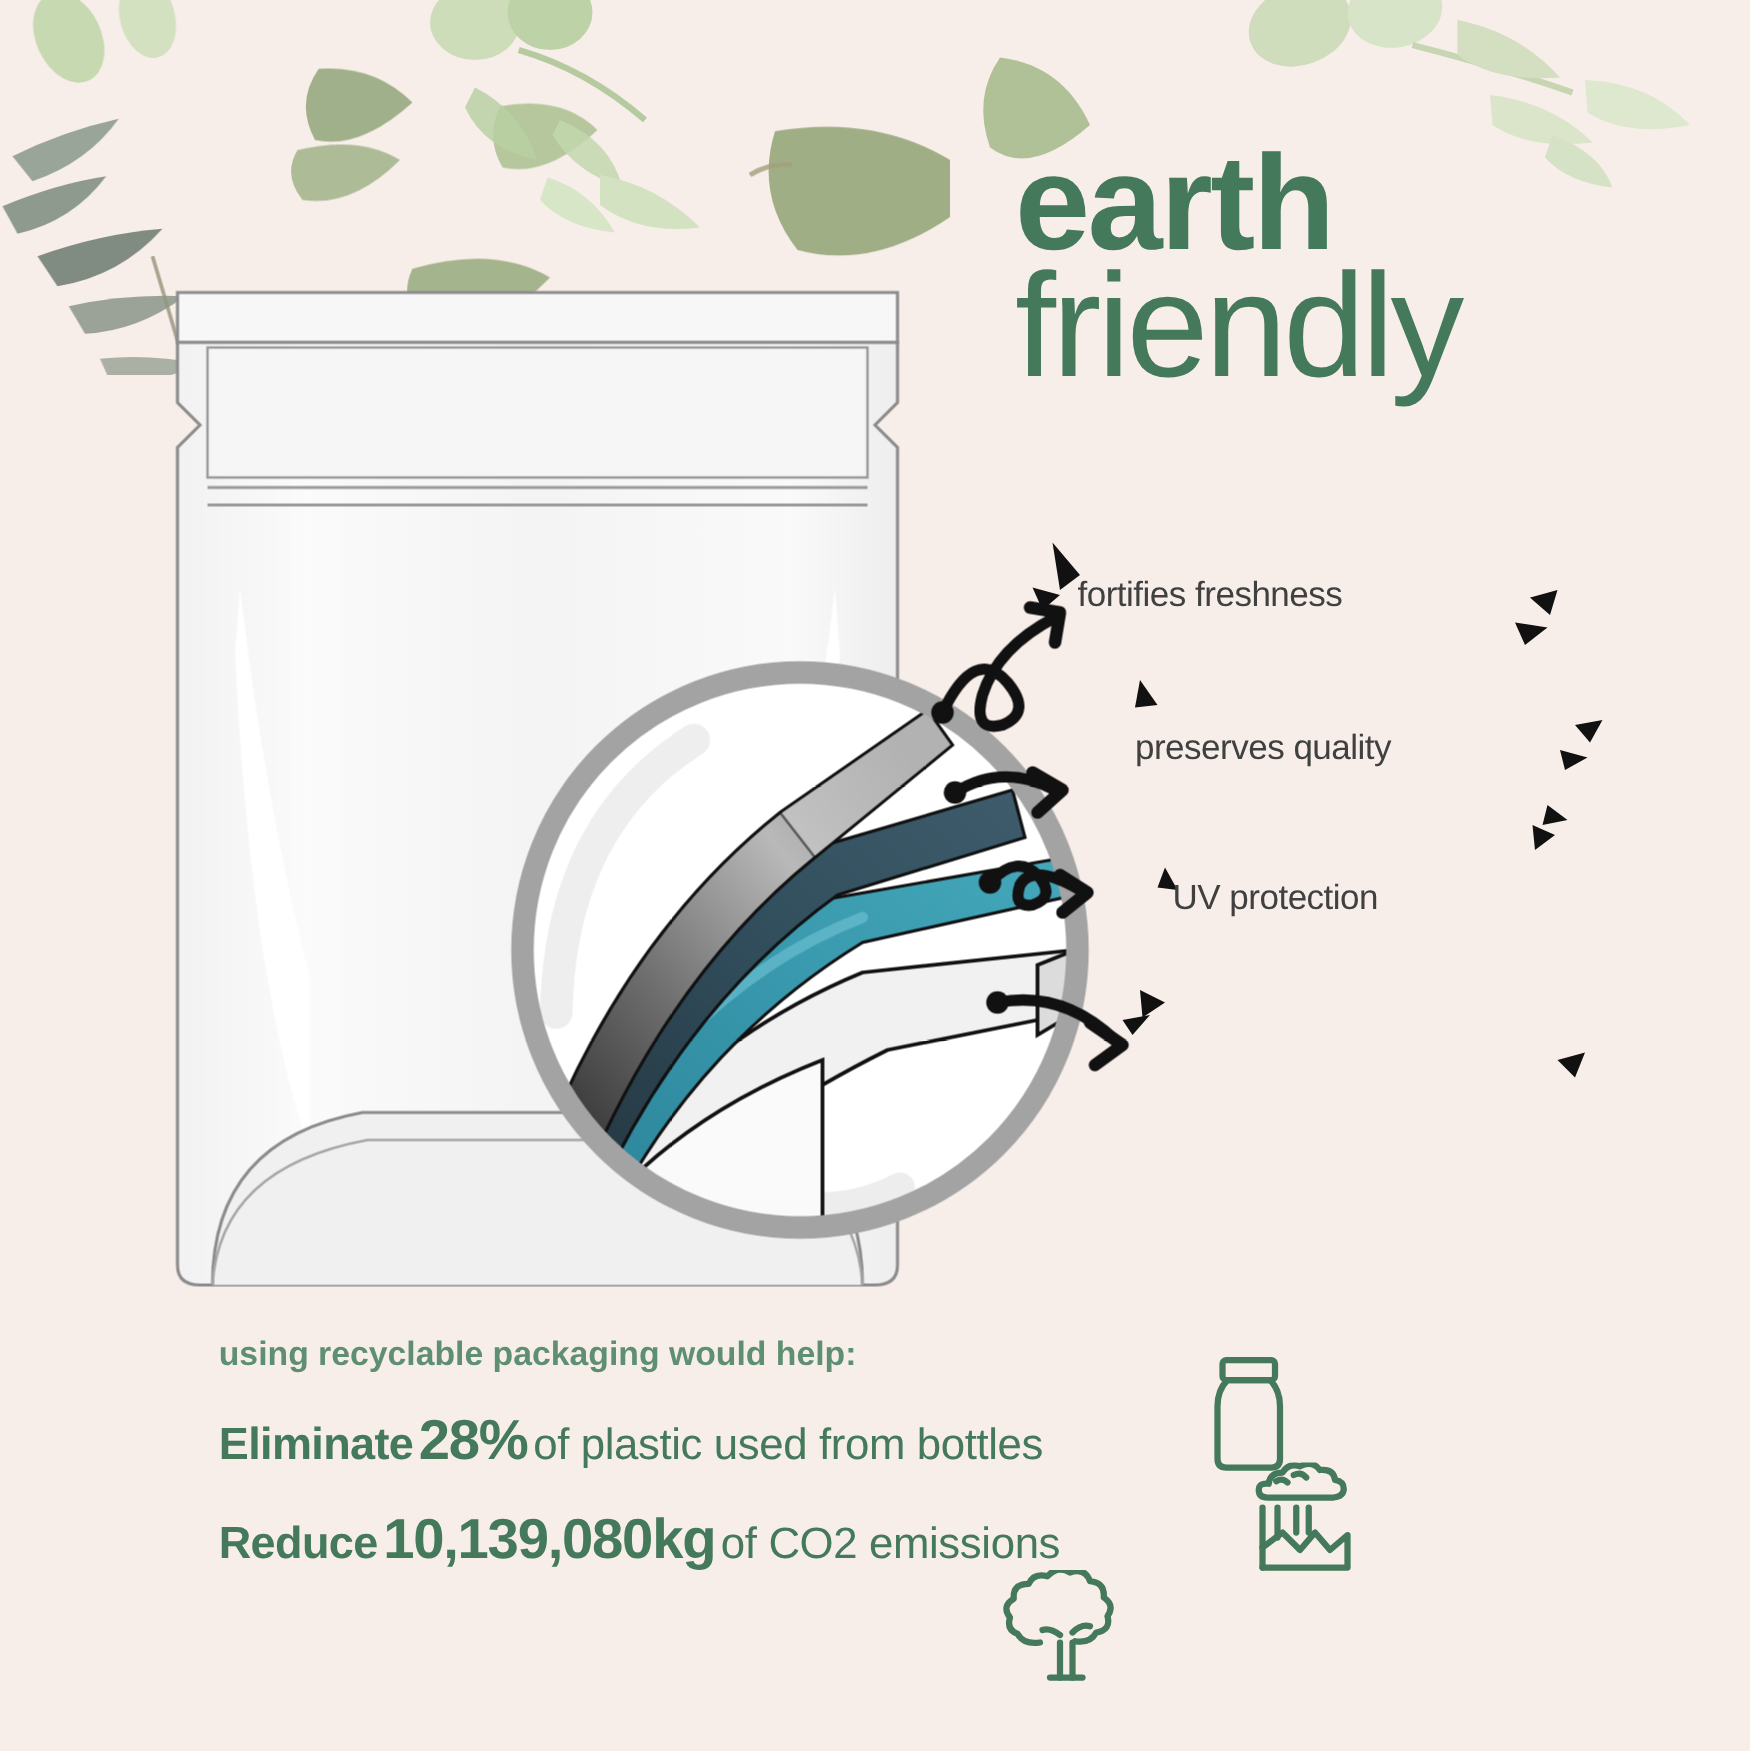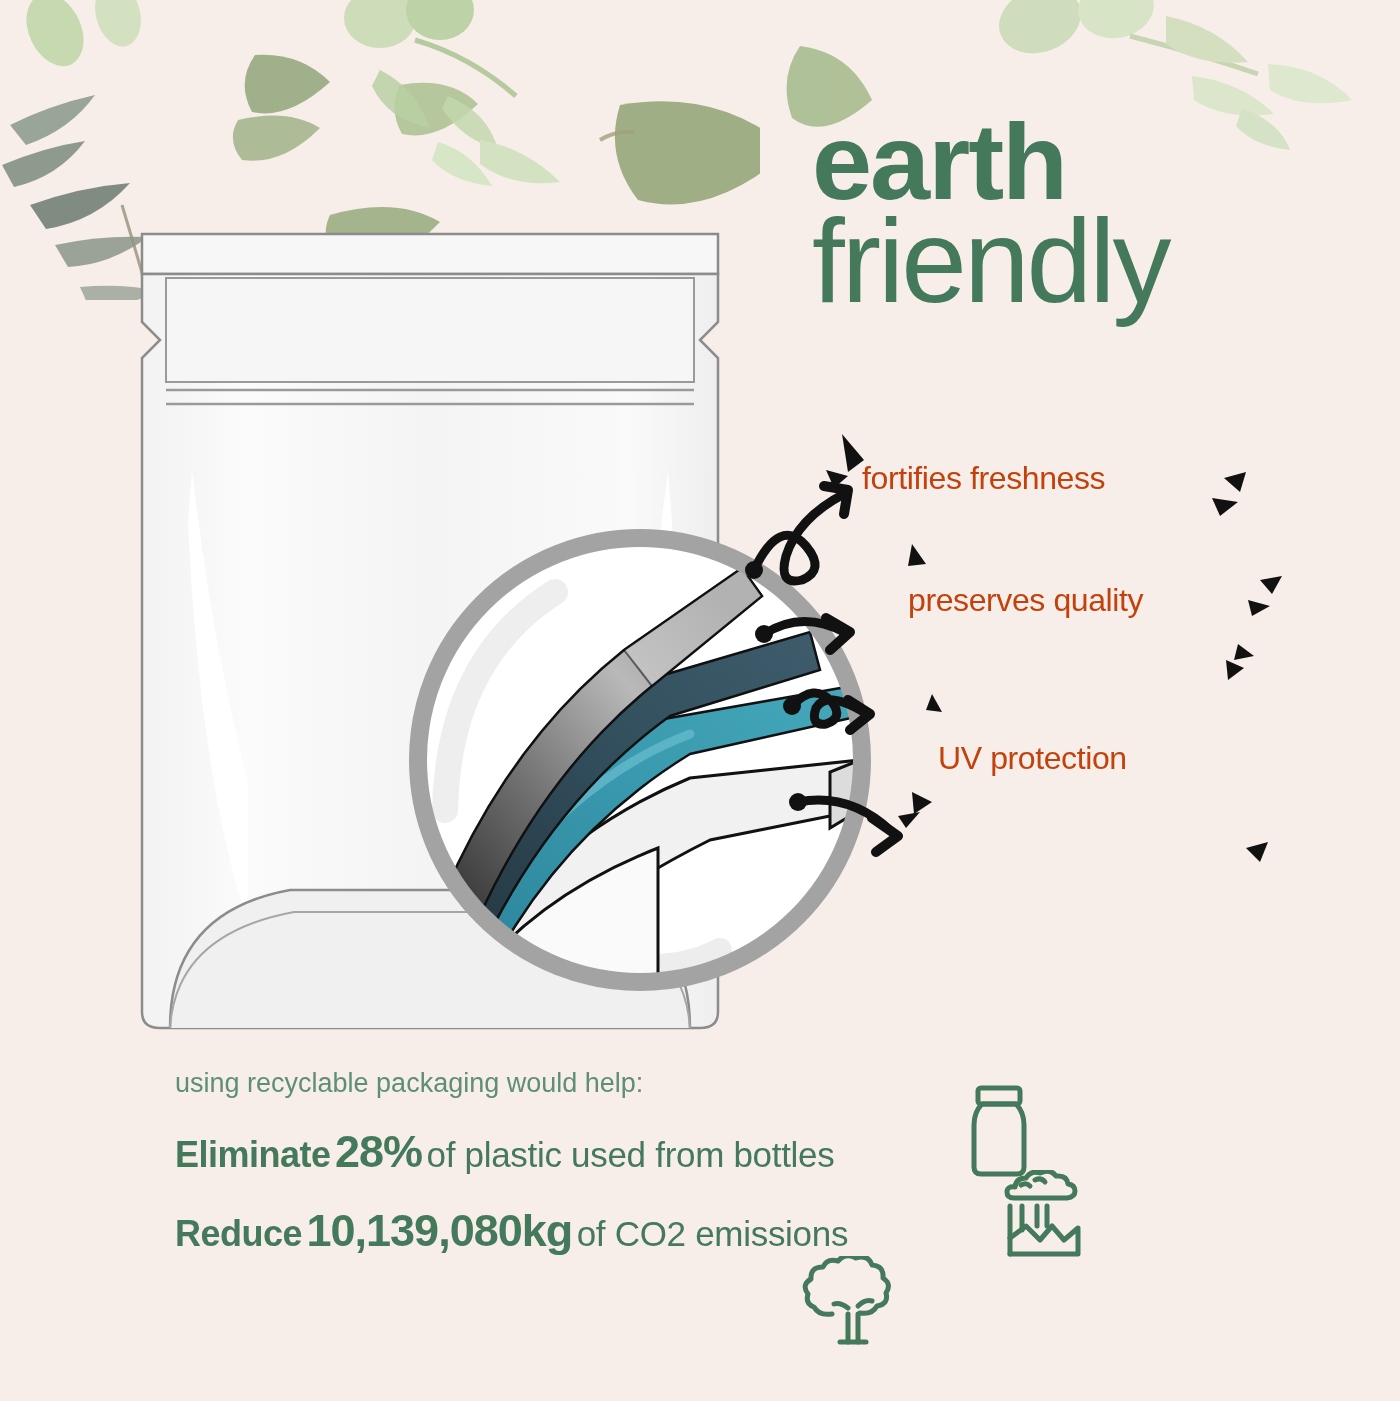--- a/index.html
+++ b/index.html
@@ -23,28 +23,28 @@
     font-size:118px;font-weight:normal;line-height:0.95;
     color:#44795b;letter-spacing:-3px;margin:0;margin-top:-6px;
   }
   #subtitle{
     font-size:31px;font-weight:normal;color:#6fa284;
     margin-top:8px;letter-spacing:0px;
   }
 
   
   .feature-label{
-    font-size:32px;color:#c2410c;white-space:nowrap;
+    font-size:28px;color:#404040;white-space:nowrap;
     font-weight:normal;letter-spacing:-0.4px;
   }
 
   
   #stats-intro{
     left:175px;top:1068px;
-    font-size:27px;color:#5e8f72;font-weight:normal;text-align:right;
+    font-size:27px;color:#5e8f72;font-weight:bold;text-align:right;
   }
   .stat-row{left:175px;white-space:nowrap;}
   .stat-lead{font-size:36px;font-weight:bold;color:#44795b;letter-spacing:-0.5px;}
   .stat-value{font-size:45px;font-weight:bold;color:#44795b;letter-spacing:-1px;}
   .stat-tail{font-size:35px;font-weight:normal;color:#44795b;letter-spacing:-0.3px;margin-top:45px;}
   #stat-row-0{top:1126px;}
   #stat-row-1{top:1205px;}
   #stat-row-2{top:1288px;}
 
   .icon-svg{display:block;}
@@ -243,21 +243,21 @@
     </g>
   </svg>
 
   <div class="abs" id="headline-block">
     <div id="title-earth">earth</div>
     <div id="title-friendly">friendly</div>
   </div>
 
   <div class="abs feature-label" style="left:862px;top:460px;">fortifies freshness</div>
   <div class="abs feature-label" style="left:908px;top:582px;">preserves quality</div>
-  <div class="abs feature-label" style="left:938px;top:702px;margin-top:38px;">UV protection</div>
+  <div class="abs feature-label" style="left:938px;top:702px;">UV protection</div>
 
   <div class="abs" id="stats-intro">using recyclable packaging would help:</div>
 
   <div class="abs stat-row" id="stat-row-0">
     <span class="stat-lead">Eliminate</span>
     <span class="stat-value">28%</span>
     <span class="stat-tail">of plastic used from bottles</span>
   </div>
 
   <div class="abs stat-row" id="stat-row-1">

